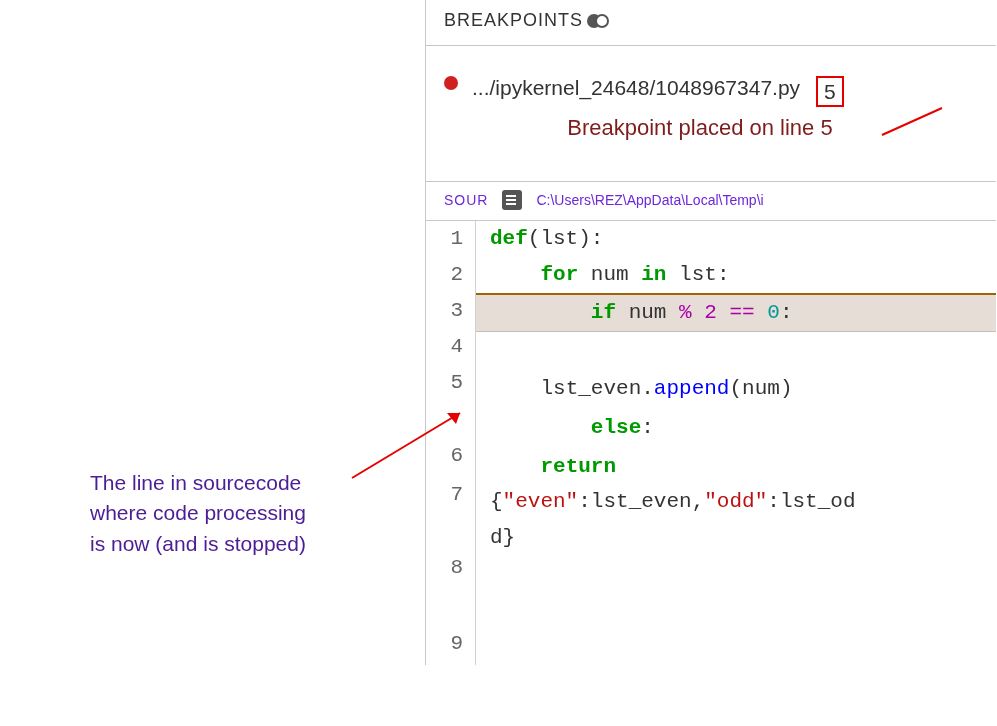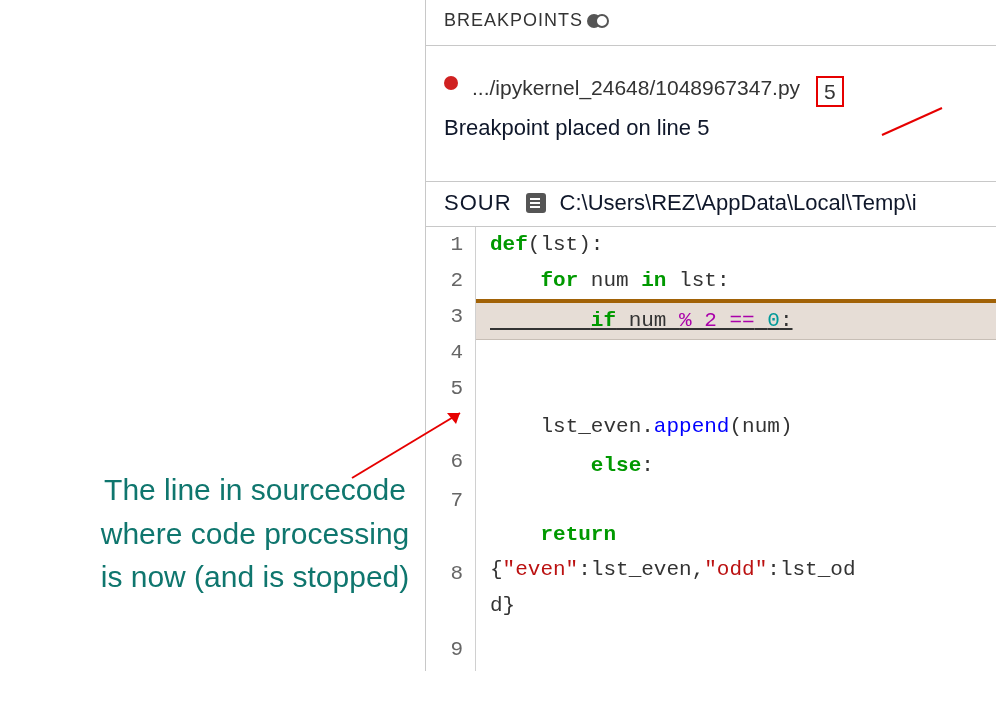--- a/index.html
+++ b/index.html
@@ -73,36 +73,36 @@
   .bp-path { white-space: nowrap; }
   .bp-line-number {
     border: 2px solid #e60000;
     padding: 0 6px;
     margin-left: 2px;
     line-height: 1.3;
   }
 
   
   .annotation-bp-line {
-    color: #0f172a;
+    color: #7f1d1d;
     font-size: 22px;
-    text-align: left;
+    text-align: center;
     padding: 8px 30px 0 0;
   }
 
   
   .src-header {
     display:flex;
     align-items:center;
     gap: 14px;
     border-top: 1px solid #c8c8c8;
     border-bottom: 1px solid #c8c8c8;
     padding: 8px 0 10px 18px;
-    font-size: 22px;
-    color:#0f172a;
+    font-size: 14px;
+    color:#6d28d9;
     white-space: nowrap;
     overflow:hidden;
   }
   .src-title { letter-spacing:1px; }
   .file-icon {
     width: 20px; height: 20px;
     background:#555;
     border-radius:3px;
     position:relative;
     flex:0 0 auto;
@@ -142,45 +142,43 @@
   .code-col {
     flex:1;
     padding-left: 14px;
   }
   .code-line {
     height:36px;
     display:flex;
     align-items:flex-start;
     white-space: pre;
   }
-  .code-line.wrap { height:auto; display:block; white-space: pre-wrap; padding: 3px 8px 3px 0; margin-top: 30px;}
+  .code-line.wrap { height:auto; display:block; white-space: pre-wrap; padding: 3px 8px 3px 0;}
   .code-line.current {
     background:#e6ddd6;
     margin-left:-14px;
     padding-left:14px;
-    border-top:4px solid #a16207;
+    border-top:2px solid #a16207;
     border-bottom:1px solid #c7beb6;
-    text-decoration:underline;
   }
 
   .kw  { color:#009900; font-weight:bold; }
   .fn  { color:#0000ff; }
   .op  { color:#aa00aa; }
   .num { color:#009999; }
   .str { color:#bb1111; }
 
   
   .annotation-left {
     position:absolute;
     left: 90px;
     top: 468px;
     width: 330px;
-    color:#0f766e;
-    font-size:30px;
-    text-align:center;
+    color:#4c1d95;
+    font-size:21px;
     line-height:1.45;
   }
 
   
   .arrow-svg {
     position:absolute;
     left: 0; top: 0;
     pointer-events:none;
   }
   .arrow-line { stroke:#e60000; stroke-width:2; }

